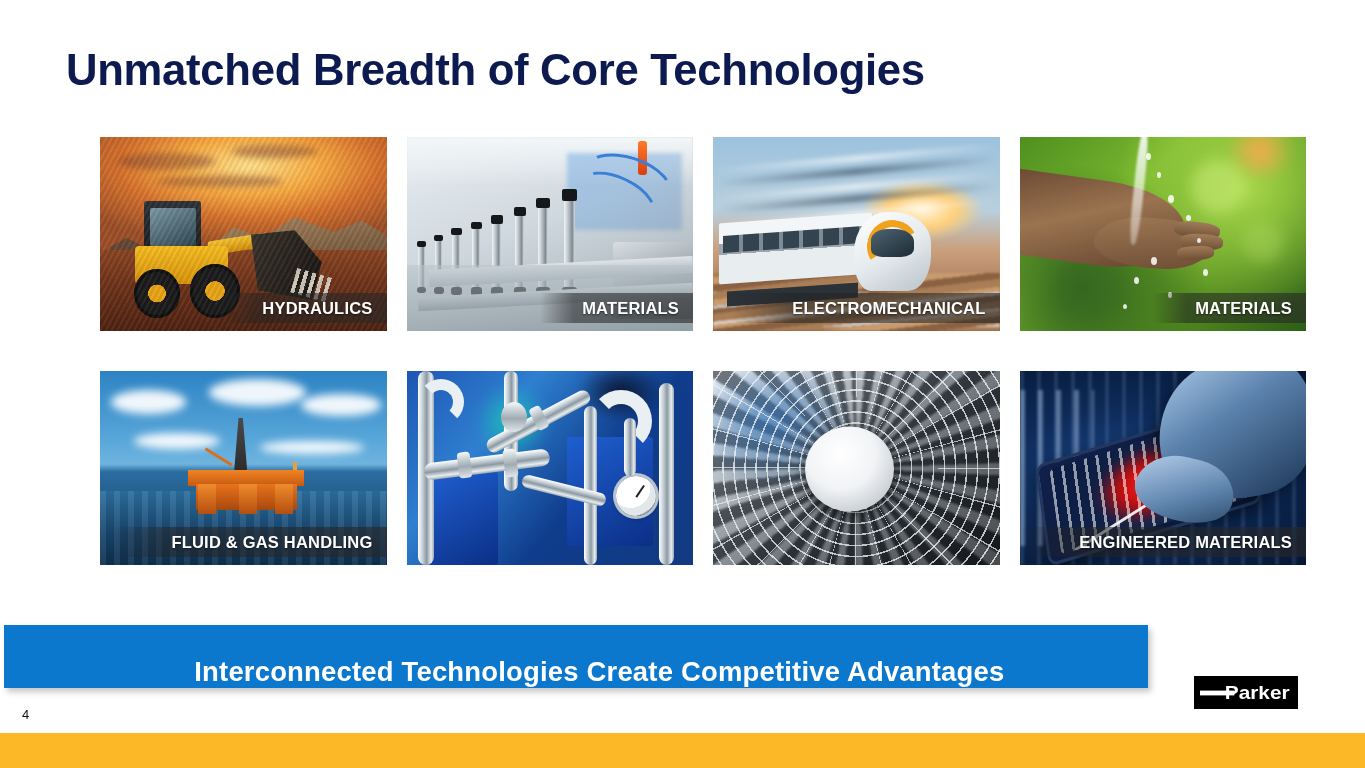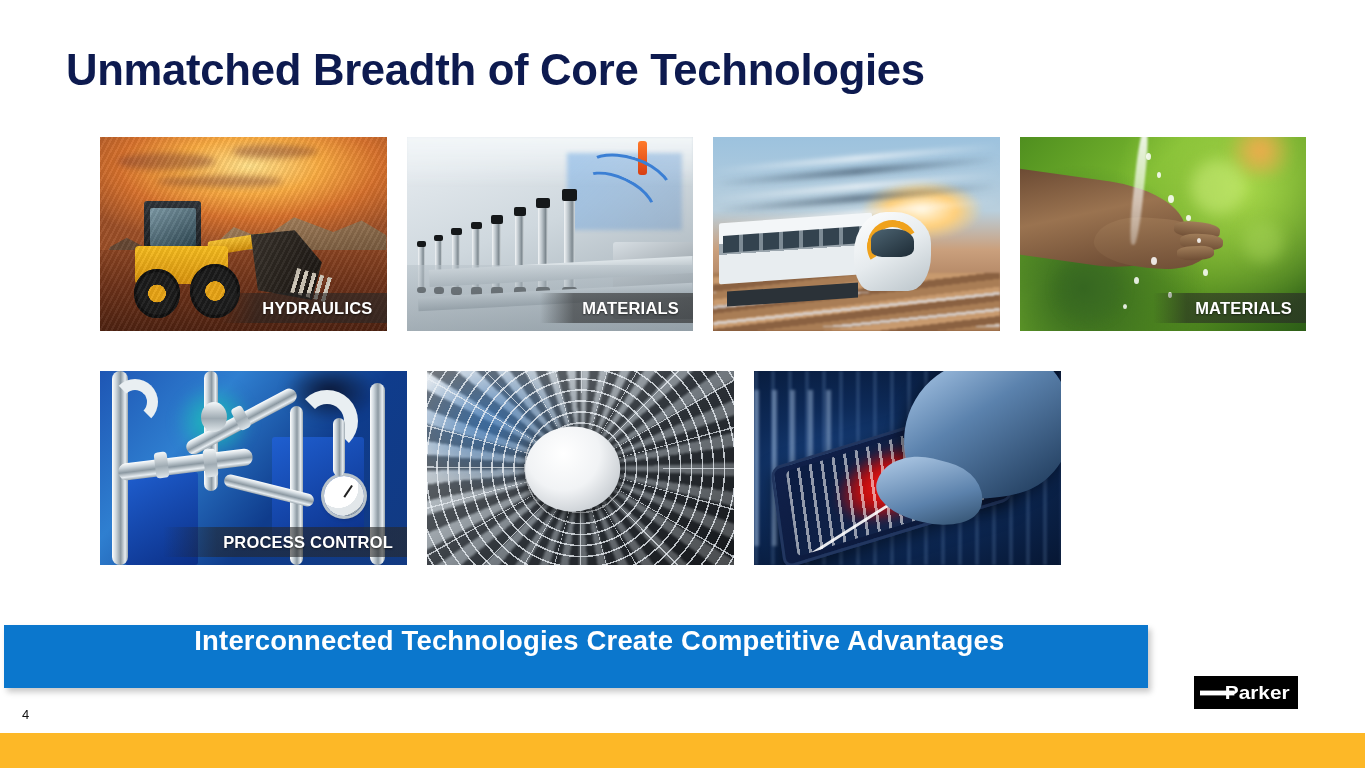--- a/index.html
+++ b/index.html
@@ -41,21 +41,21 @@
     white-space:nowrap;
   }
   .caption.wide { padding-left:60px; }
 
   
   .banner {
     position:absolute; left:4px; top:625px;
     width:1144px; height:63px;
     background:#0b77cd;
     box-shadow:3px 4px 6px rgba(0,0,0,.22);
-    display:flex; align-items:flex-start; justify-content:center;padding-left:46px;
+    display:flex; align-items:flex-end; justify-content:center;padding-left:46px;
   }
   .banner-text {
     color:#fff; font-weight:bold; font-size:28px;
     letter-spacing:0.2px;
     transform:scaleX(0.98);
     white-space:nowrap;
   }
 
   
   .logo {
@@ -353,20 +353,21 @@
           <div class="tracks"></div>
           <div class="train">
             <div class="body"></div>
             <div class="wins"></div>
             <div class="skirt"></div>
             <div class="nose"></div>
             <div class="stripe"></div>
             <div class="wind"></div>
           </div>
         </div>
+        <div class="caption wide">ELECTROMECHANICAL</div>
       </div>
 
       <div class="tile">
         <div class="art art-fil">
           <div class="warm"></div>
           <div class="bokeh" style="left:60%;top:12%;width:54px;height:54px;background:rgba(200,235,120,.55);"></div>
           <div class="bokeh" style="left:78%;top:44%;width:40px;height:40px;background:rgba(170,215,90,.45);"></div>
           <div class="bokeh" style="left:14%;top:62%;width:60px;height:60px;background:rgba(60,110,35,.5);"></div>
           <div class="arm2"></div>
           <div class="palm"></div>
@@ -385,20 +386,42 @@
           <div class="drop" style="left:64%;top:68%;width:5px;height:7px;"></div>
           <div class="drop" style="left:36%;top:86%;width:4px;height:5px;"></div>
         </div>
         <div class="caption">MATERIALS</div>
       </div>
 
     </div>
 
     <div class="row row2">
 
+      <div class="tile">
+        <div class="art art-fgh">
+          <div class="cl" style="left:4%;top:10%;width:26%;height:12%;"></div>
+          <div class="cl" style="left:38%;top:4%;width:34%;height:14%;"></div>
+          <div class="cl" style="left:70%;top:12%;width:28%;height:11%;"></div>
+          <div class="cl" style="left:12%;top:32%;width:30%;height:8%;"></div>
+          <div class="cl" style="left:56%;top:36%;width:36%;height:7%;"></div>
+          <div class="sea"></div>
+          <div class="seaglint"></div>
+          <div class="rig">
+            <div class="derrick"></div>
+            <div class="crane"></div>
+            <div class="flare"></div>
+            <div class="deck"></div>
+            <div class="hull"></div>
+            <div class="col" style="left:10%;"></div>
+            <div class="col" style="left:44%;"></div>
+            <div class="col" style="left:74%;"></div>
+          </div>
+        </div>
+        <div class="caption wide">FLUID &amp; GAS HANDLING</div>
+      </div>
 
       <div class="tile">
         <div class="art art-prc">
           <div class="teal"></div>
           <div class="blk"></div>
           <div class="bluebox" style="left:56%;top:34%;width:30%;height:56%;"></div>
           <div class="bluebox" style="left:8%;top:52%;width:24%;height:48%;"></div>
           <div class="pipev" style="left:4%;top:0;width:16px;height:100%;"></div>
           <div class="pipev" style="left:34%;top:0;width:14px;height:62%;"></div>
           <div class="pipev" style="left:62%;top:18%;width:13px;height:82%;"></div>
@@ -408,21 +431,20 @@
           <div class="pipe" style="left:40%;top:58%;width:30%;height:13px;transform:rotate(14deg);"></div>
           <div class="bend" style="left:64%;top:10%;width:62px;height:62px;"></div>
           <div class="bend" style="left:4%;top:4%;width:46px;height:46px;border-width:11px;"></div>
           <div class="flange" style="left:18%;top:42%;width:13px;height:26px;transform:rotate(-7deg);"></div>
           <div class="flange" style="left:34%;top:40%;width:13px;height:28px;transform:rotate(-7deg);"></div>
           <div class="flange" style="left:44%;top:18%;width:12px;height:24px;transform:rotate(-28deg);"></div>
           <div class="flange" style="left:33%;top:16%;width:26px;height:30px;border-radius:50%;"></div>
           <div class="gauge" style="left:73%;top:54%;width:40px;height:40px;"></div>
           <div class="pipev" style="left:76%;top:24%;width:12px;height:30%;"></div>
         </div>
-        <div class="caption wide">PROCESS CONTROL</div>
       </div>
 
       <div class="tile">
         <div class="art art-cli">
           <div class="spin"></div>
           <div class="bluetint"></div>
           <div class="spokes"></div>
           <div class="rings"></div>
           <div class="hub"></div>
         </div>
@@ -436,20 +458,21 @@
             <div class="screen">
               <div class="glow"></div>
               <div class="candles"></div>
               <div class="trend"></div>
             </div>
           </div>
           <div class="hand2">
               <div class="idx"></div>
             </div>
         </div>
+        <div class="caption wide">ENGINEERED MATERIALS</div>
       </div>
 
     </div>
   </div>
 
   <div class="banner">
     <span class="banner-text">Interconnected Technologies Create Competitive Advantages</span>
   </div>
 
   <div class="logo">

